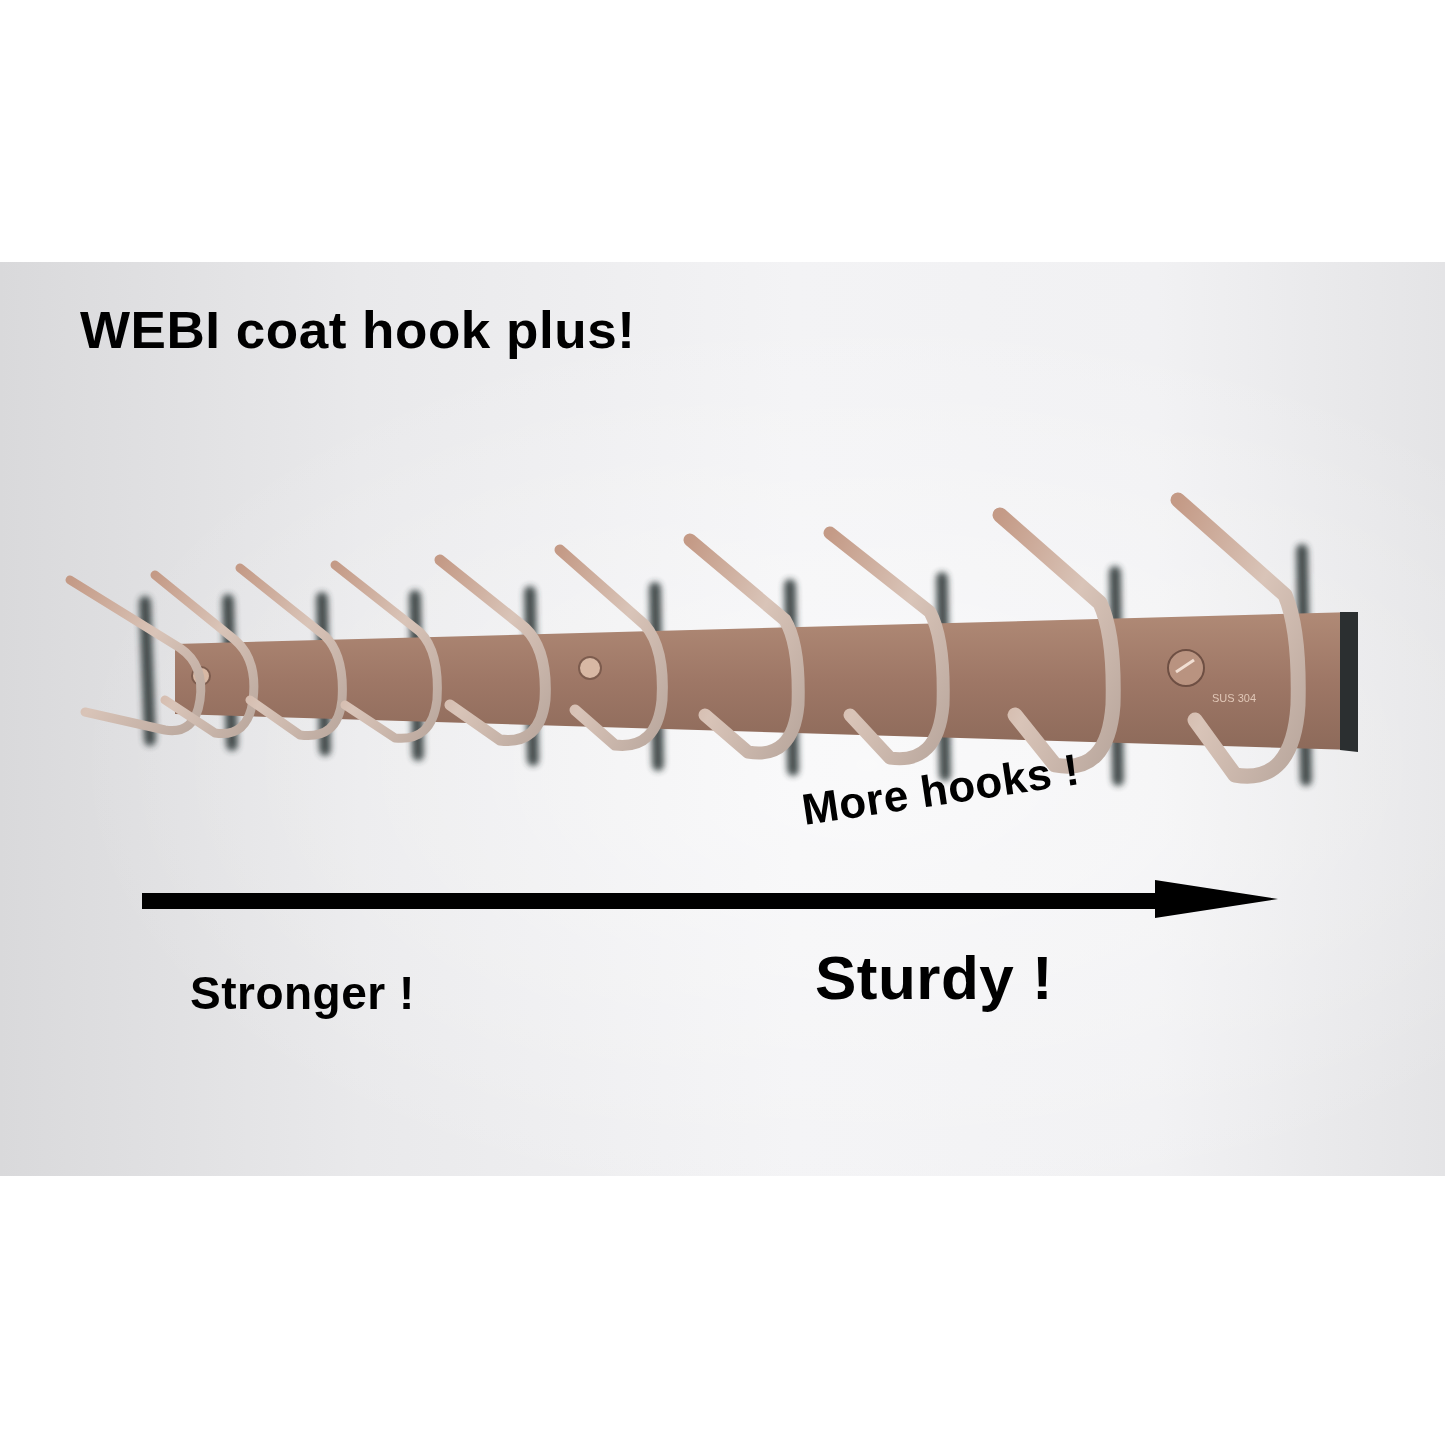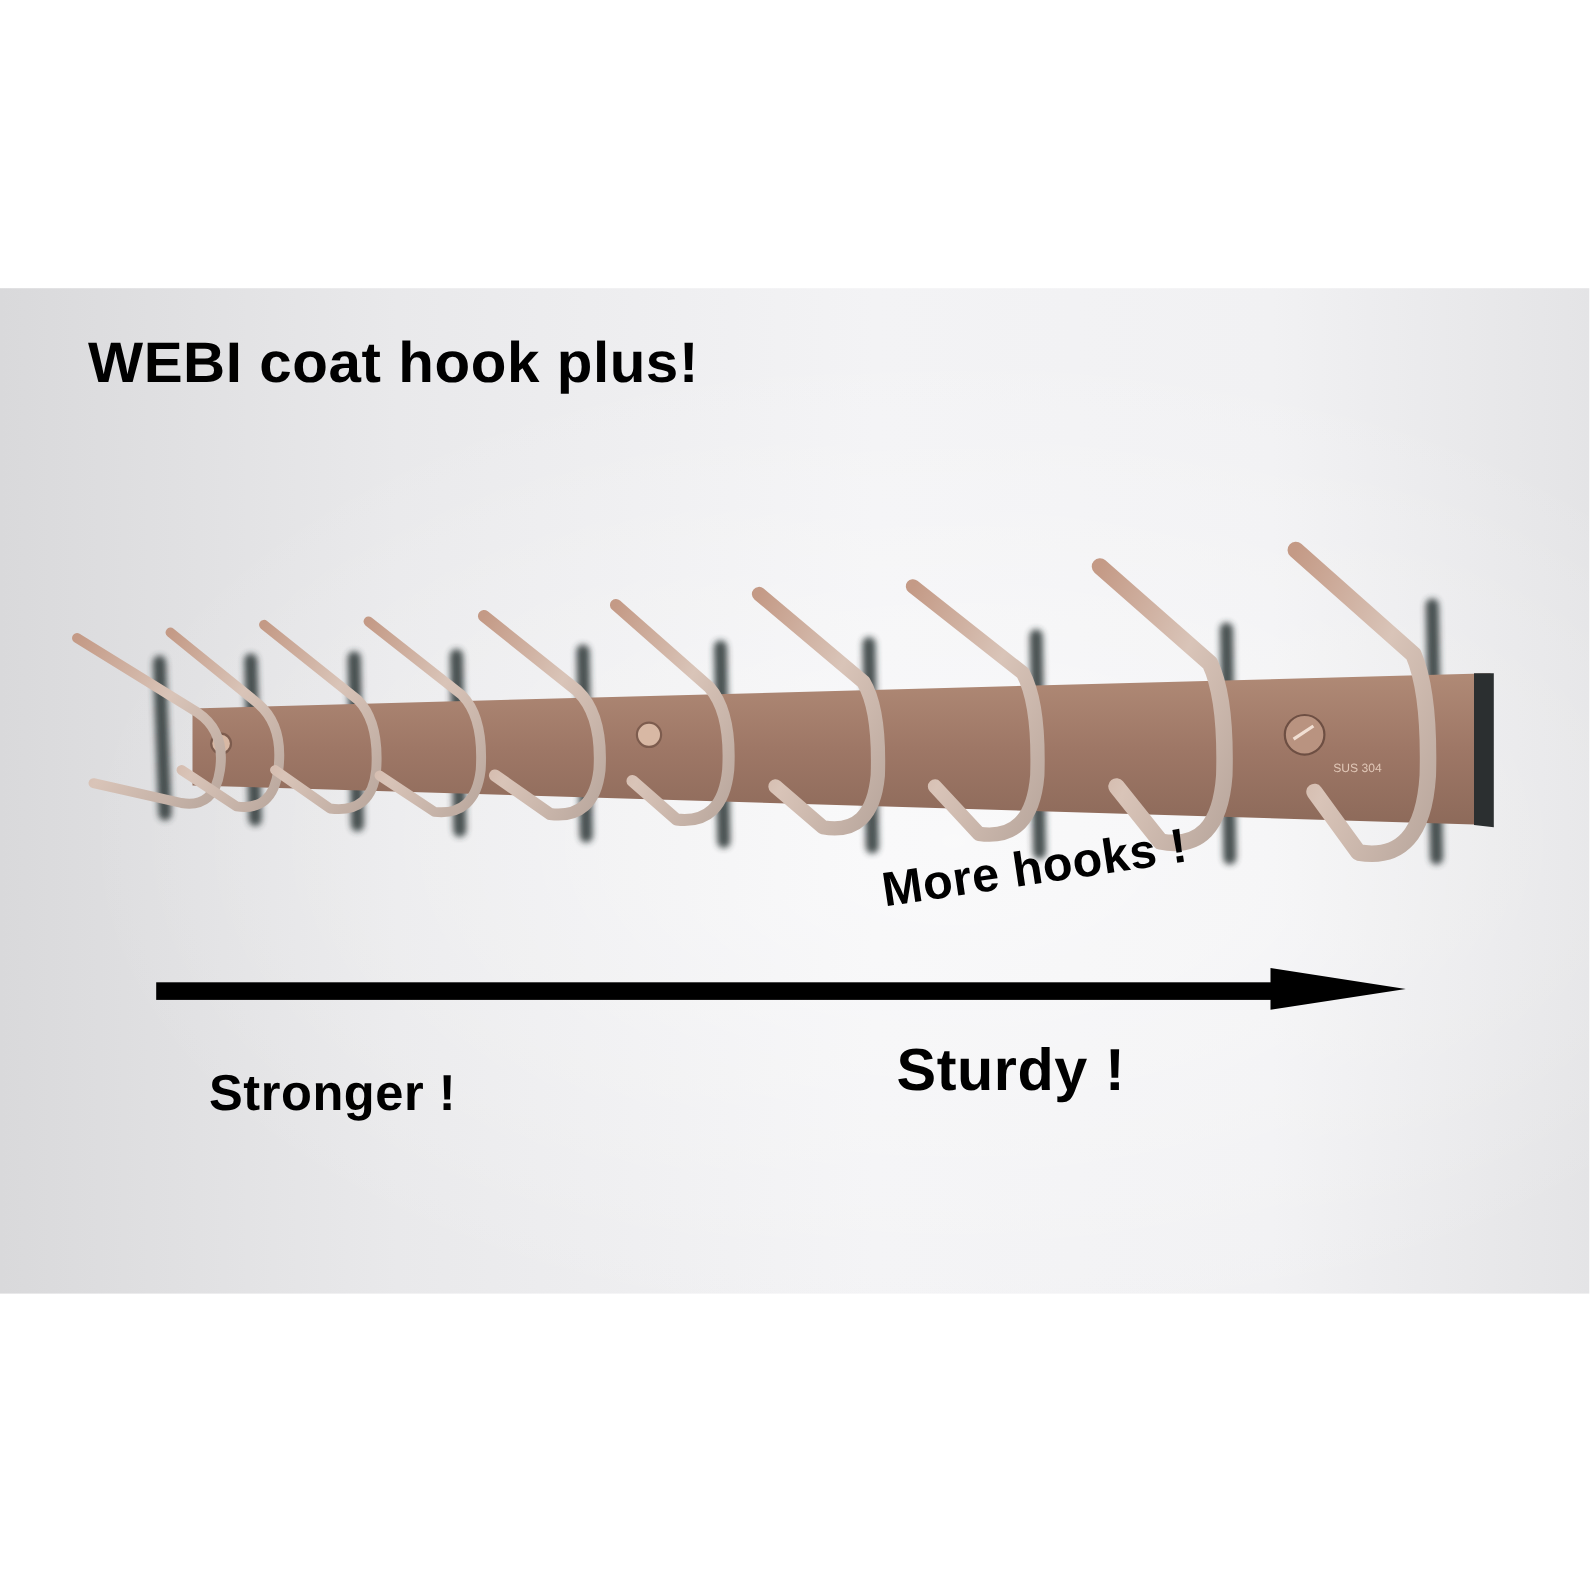--- a/index.html
+++ b/index.html
@@ -14,21 +14,21 @@
     background: radial-gradient(ellipse at 60% 55%, rgba(255,255,255,0.55) 0%, rgba(255,255,255,0) 65%);
     pointer-events:none;
   }
   .caption {
     position:absolute; color:#000; font-weight:bold; white-space:nowrap; z-index:3;
     font-family:"Liberation Sans", sans-serif; letter-spacing:0.5px;
   }
   .title { left:80px; top:300px; font-size:52px; transform:scaleX(1.02); transform-origin:left; }
   .more { left:806px; top:785px; font-size:44px; transform:rotate(-8.5deg); transform-origin:left bottom; }
   .stronger { left:190px; top:942px; font-size:46px;margin-top:24px; }
-  .sturdy { left:815px; top:942px; font-size:54px; }
+  .sturdy { left:815px; top:942px; font-size:62px; }
   svg.rail { position:absolute; left:0; top:0; width:1445px; height:1445px; z-index:2; }
 </style>
 </head>
 <body>
 
 <div class="photo"></div>
 
 <svg class="rail" viewBox="0 0 1445 1445">
   <defs>
     <linearGradient id="plate" x1="0" y1="0" x2="0" y2="1">

